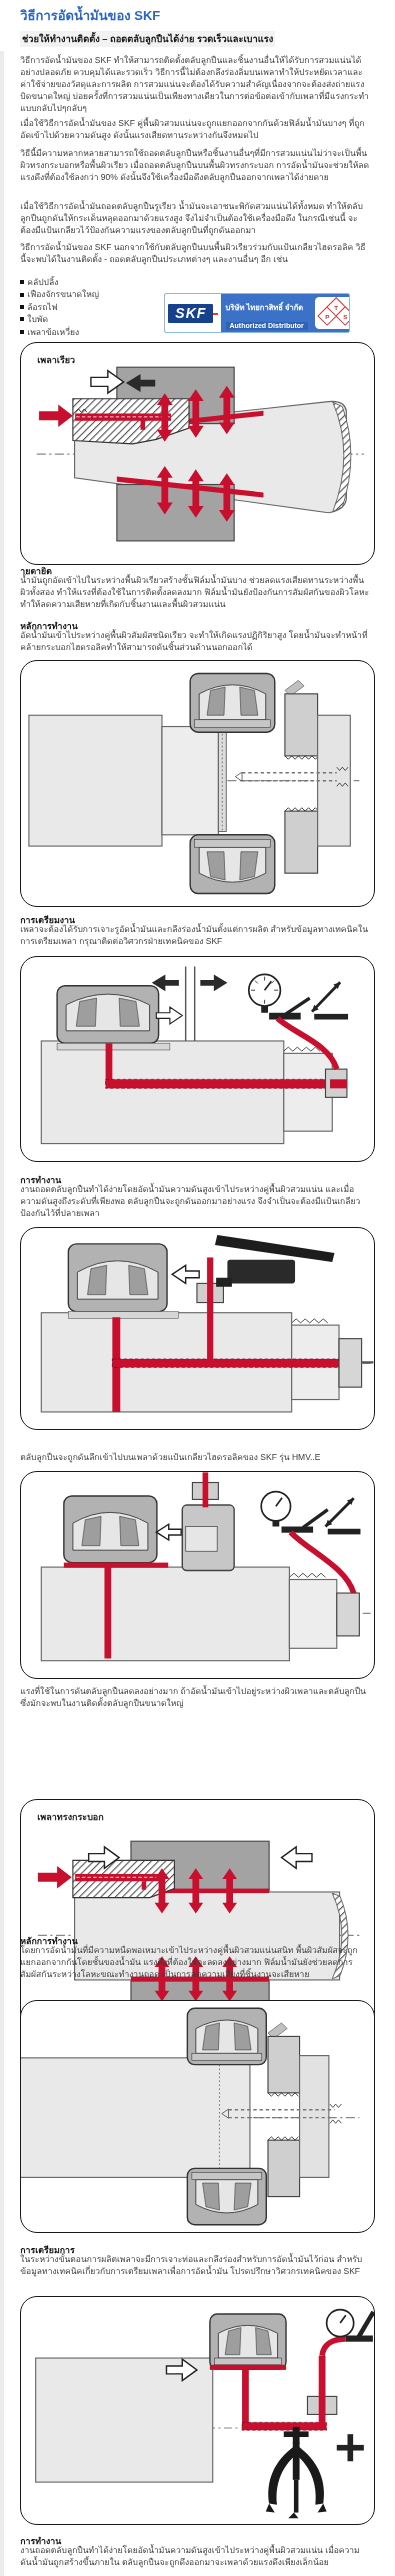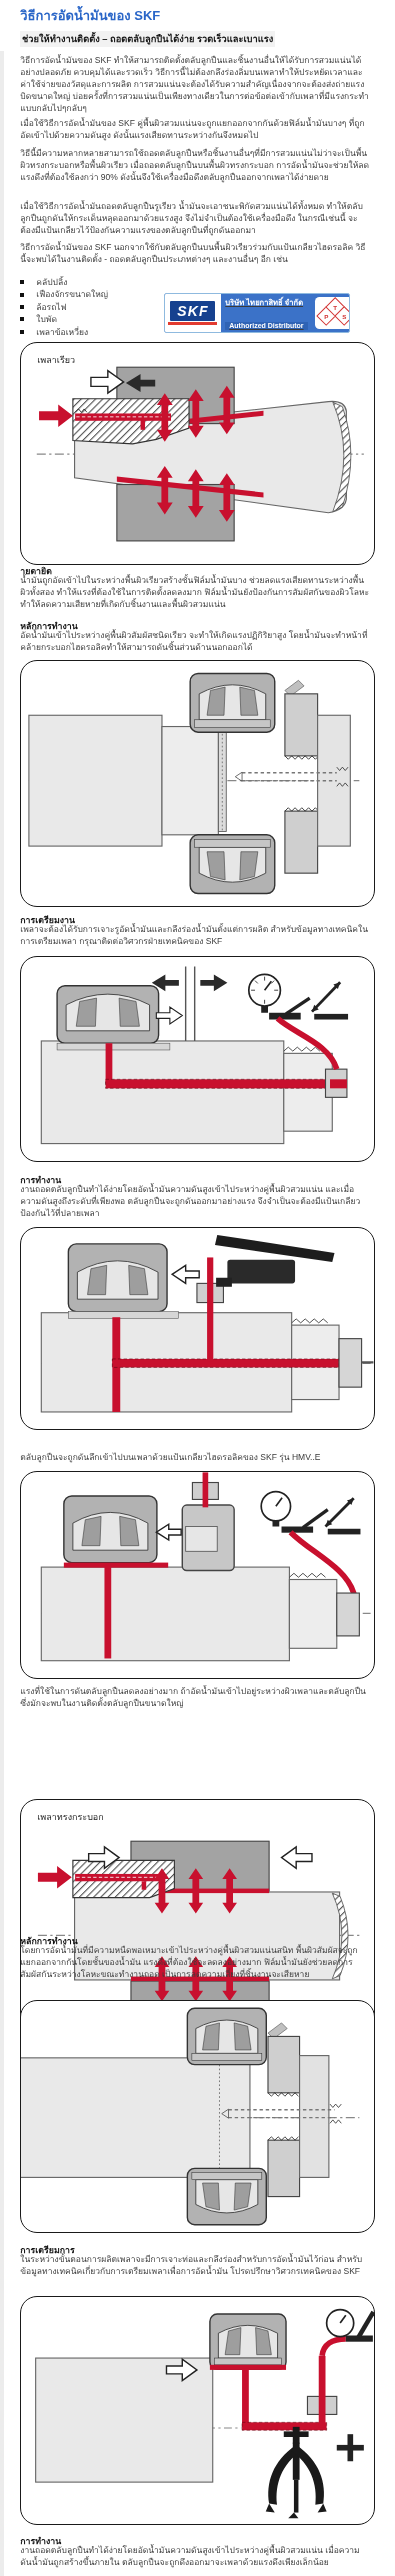--- a/index.html
+++ b/index.html
@@ -6,35 +6,35 @@
   #page{position:relative;width:395px;height:2576px;background:#fff;overflow:hidden;
         font-family:"Liberation Sans",sans-serif;color:#3a3a3a;}
   .abs{position:absolute;left:20.3px;width:350px;}
   .edge{position:absolute;left:0;top:51px;width:4px;height:2525px;background:#ececec;}
   .title{font-size:13px;font-weight:bold;color:#2a66c8;margin:0;}
   .subtitle{font-size:9.3px;font-weight:bold;color:#161616;background:#f2f2f2;
             display:inline-block;width:auto;padding:0.6px 1.7px;}
   .para{font-size:8.5px;line-height:1.42;margin:0;}
   .h{font-size:8.8px;font-weight:bold;color:#111;}
   .blist{list-style:none;margin:0;padding:0;font-size:8.5px;line-height:12.4px;width:141px;}
-  .blist li{display:flex;align-items:center;gap:12px;}
+  .blist li{display:flex;align-items:center;gap:3px;}
   .sq{width:4px;height:4px;background:#111;flex:0 0 auto;}
   .dbox{position:absolute;left:20.3px;width:355px;border:1.1px solid #1a1a1a;border-radius:17px;
         background:#fff;overflow:hidden;box-sizing:border-box;}
-  .dlabel{position:absolute;left:16px;top:10.2px;font-size:9px;font-weight:normal;color:#1c1c1c;z-index:2;}
+  .dlabel{position:absolute;left:16px;top:10.2px;font-size:9px;font-weight:bold;color:#1c1c1c;z-index:2;}
   .dbox svg{position:absolute;left:0;top:0;width:100%;height:100%;}
   
   .logo{position:absolute;left:164px;top:293px;width:186px;height:40px;border:1.1px solid #8fbadf;
         border-radius:2.3px;display:flex;background:#3b72c8;overflow:hidden;box-sizing:border-box;}
-  .logo-left{width:56px;background:#ffffff;display:flex;flex-direction:column;align-items:center;
+  .logo-left{width:56px;background:#ffffff;display:flex;flex-direction:row;align-items:center;
              justify-content:center;padding:2.8px 3.4px 2.3px;box-sizing:border-box;}
   .skf-mark{background:#16418f;color:#fff;font-weight:bold;font-style:italic;font-size:14px;
             line-height:1;padding:2.3px 6.8px 2.8px;letter-spacing:1.1px;border-radius:1.1px;}
   .skf-stripe{width:49px;height:2.8px;background:#e23b30;margin-top:1.7px;}
-  .logo-mid{flex:1;display:flex;flex-direction:column;justify-content:space-between;padding:2.3px 4.5px;gap:0;text-decoration:underline;}
+  .logo-mid{flex:1;display:flex;flex-direction:column;justify-content:flex-end;padding:2.3px 4.5px;gap:9px;}
   .logo-co{color:#fff;font-size:7.6px;font-weight:bold;white-space:nowrap;}
   .logo-tag{color:#fff;font-size:7px;font-weight:bold;background:#2f63b5;padding:0.6px 4px;
             display:inline-block;width:max-content;}
   .logo-right{width:42px;background:#fff;margin:2.8px;border-radius:4.5px;position:relative;flex:0 0 auto;}
   .dia{position:absolute;width:12.4px;height:12.4px;border:1.1px solid #d23333;transform:rotate(45deg);background:#fff;}
   .dia span{position:absolute;left:0;top:0;width:12.4px;height:12.4px;display:flex;align-items:center;
             justify-content:center;transform:rotate(-45deg);color:#d23333;font-size:6.2px;font-weight:bold;}
   .d-t{left:13.6px;top:3.4px;} .d-p{left:4.5px;top:12.4px;} .d-s{left:22.6px;top:12.4px;}
 </style>
 </head>

